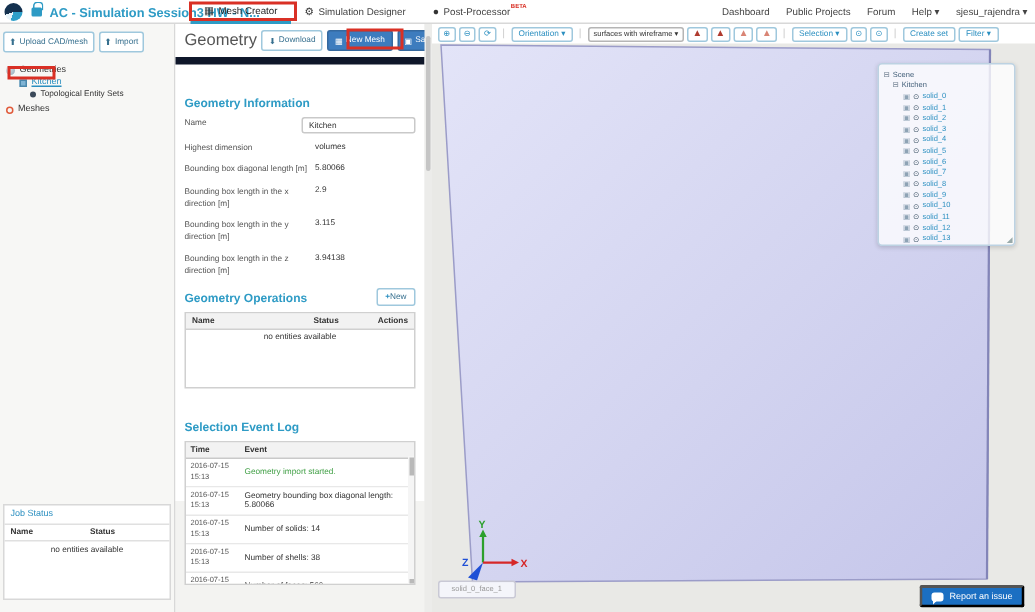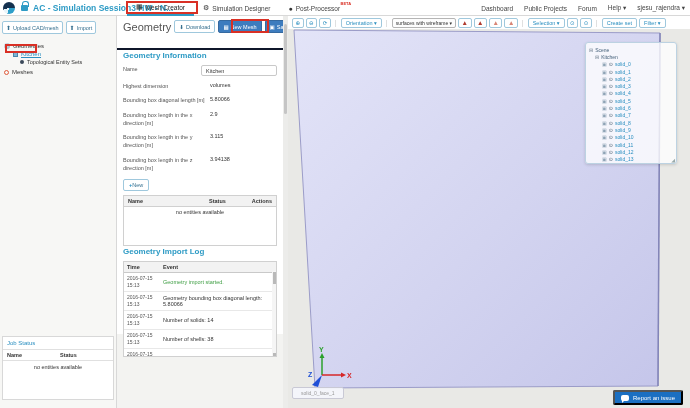--- a/index.html
+++ b/index.html
@@ -36,27 +36,27 @@
   .job-status h3 { color:#2b8fc0; font-size:6px; font-weight:normal; padding:3px 4px; }
   .js-head { display:flex; border-top:1px solid #e0e0e0; border-bottom:1px solid #e0e0e0; font-size:5.5px; font-weight:bold; color:#333; padding:2px 4px; }
   .js-head .c2 { margin-left:38px; }
   .js-empty { text-align:center; font-size:5.5px; color:#333; padding-top:3px; }
 
   
   .main { position:absolute; left:117px; top:16px; width:171px; height:392px; background:#f3f3f1; }
   .main-content { background:#fff; width:166px; height:318px; }
   .main-scroll { position:absolute; right:0; top:0; width:5px; height:392px; background:#ececea; }
   .main-scroll .thumb { position:absolute; left:1px; top:8px; width:3px; height:90px; background:#c5c5c5; border-radius:2px; }
-  .main-header { display:flex; align-items:center; padding:4px 4px 15px 6px; border-bottom:2px solid #0f172a; }
+  .main-header { display:flex; align-items:center; padding:4px 4px 4px 6px; border-bottom:5px solid #0f172a; }
   .main-header h1 { font-size:11px; font-weight:normal; color:#555; flex:1; }
   .hbtn { font-size:5.5px; border-radius:2px; padding:2.5px 4px; margin-left:3px; display:flex; align-items:center; gap:2px; white-space:nowrap; }
   .hbtn.ghost { background:#fff; border:1px solid #9fc8dd; color:#37708f; }
   .hbtn.solid { background:#3d7cbe; border:1px solid #35699f; color:#fff; }
   .section { padding:0 6px; }
-  .section h2 { color:#2e9bc5; font-size:8px; font-weight:bold; margin:1px 0 5px 0; }
+  .section h2 { color:#2e9bc5; font-size:8px; font-weight:bold; margin:21px 0 5px 0; }
   .form-row { display:flex; align-items:flex-start; margin-bottom:6px; }
   .form-row .lbl { width:85px; font-size:5.5px; color:#555; line-height:1.5; }
   .form-row .val { font-size:5.5px; color:#333; margin-left:2px; }
   .form-row input { width:76px; height:11px; border:1px solid #c9c9c9; border-radius:2px; font-size:5.5px; color:#333; padding:0 4px; margin-left:2px; }
   .ops-head { display:flex; align-items:center; margin:7px 0 4px 0; }
   .ops-head h2 { flex:1; margin:0; }
   .newbtn { background:#fff; border:1px solid #9fc8dd; border-radius:2px; color:#37708f; font-size:5.5px; padding:2px 5px; }
   .newbtn .plus { color:#2b8fc0; font-weight:bold; }
   .minitable { border:1px solid #d0d0d0; }
   .mt-head { display:flex; background:#f2f2f2; border-bottom:1px solid #d0d0d0; font-size:5.5px; font-weight:bold; color:#333; padding:2px 4px; }
@@ -214,36 +214,37 @@
         <span class="val">3.115</span>
       </div>
       <div class="form-row">
         <span class="lbl">Bounding box length in the z direction [m]</span>
         <span class="val">3.94138</span>
       </div>
     </div>
 
     <div class="section">
       <div class="ops-head">
+        <h2>Geometry Operations</h2>
         <button class="newbtn">
           <span class="plus">+</span><span>New</span>
         </button>
       </div>
       <div class="minitable">
         <div class="mt-head">
           <span style="width:55px;">Name</span>
           <span style="flex:1;text-align:center;">Status</span>
           <span>Actions</span>
         </div>
         <div class="mt-body">no entities available</div>
       </div>
     </div>
 
     <div class="section">
-      <h2>Geometry Import Log</h2>
+      <h2>Selection Event Log</h2>
       <div class="log-table">
         <div class="lt-head">
           <span class="tc">Time</span>
           <span class="ec">Event</span>
         </div>
         <div class="lt-row green">
           <span class="tc">2016-07-15 15:13</span>
           <span class="ec">Geometry import started.</span>
         </div>
         <div class="lt-row">

